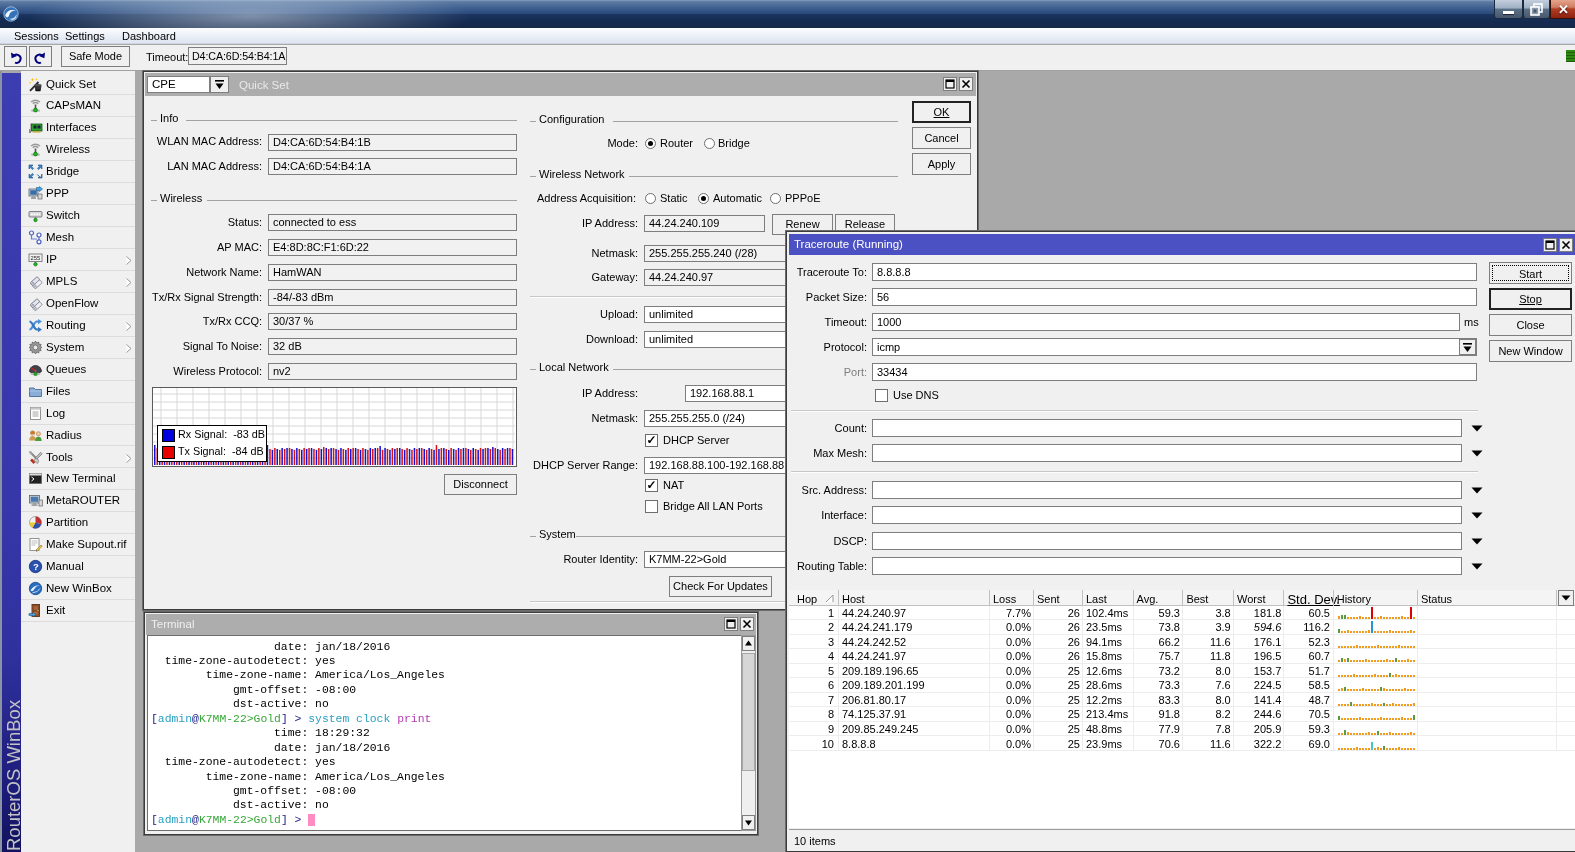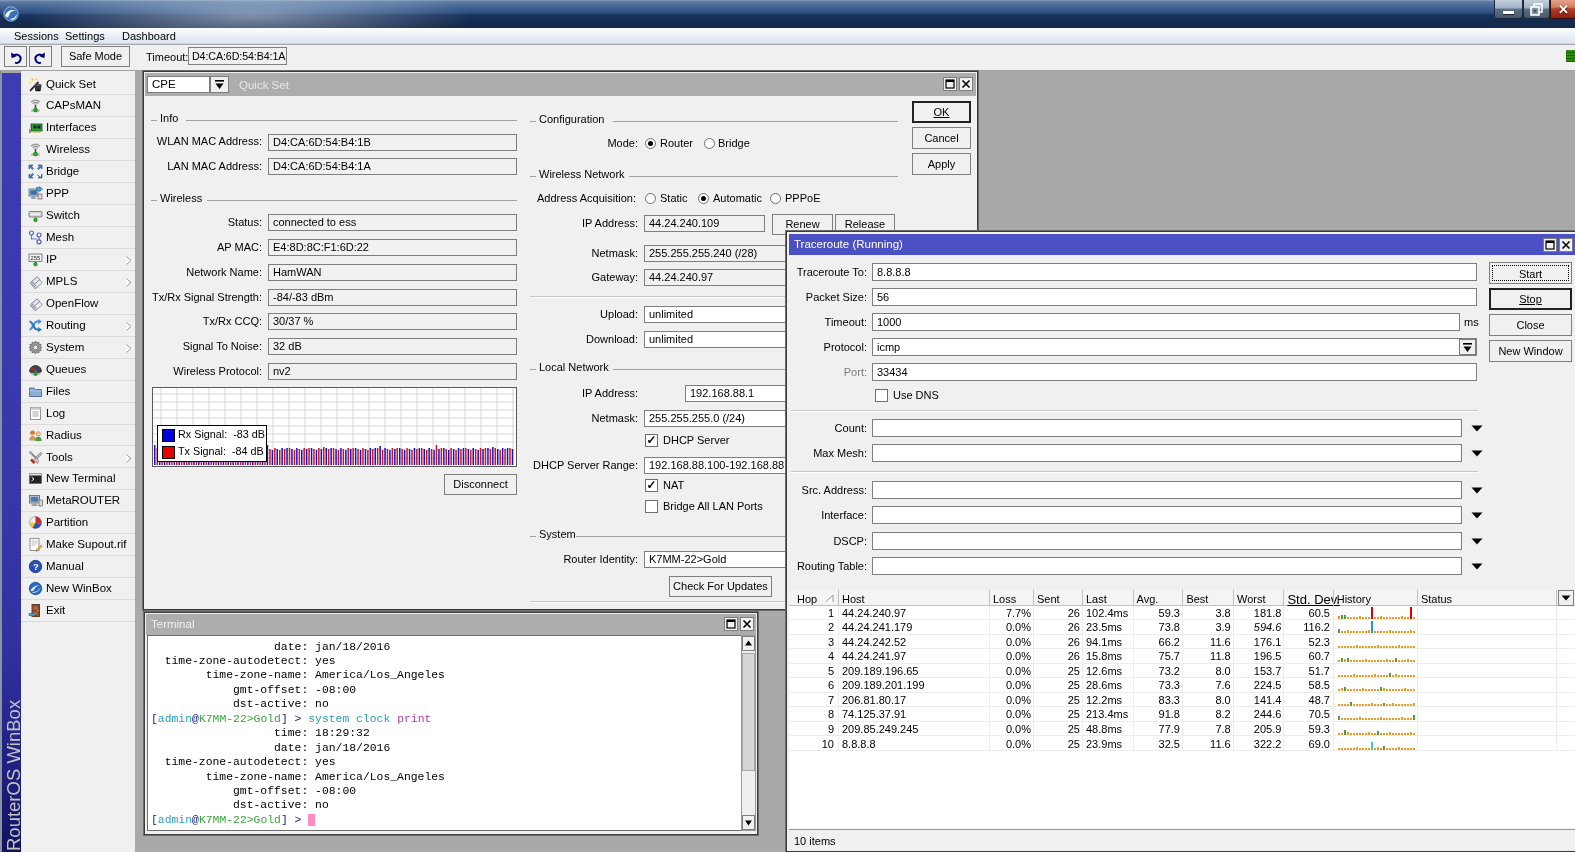--- a/index.html
+++ b/index.html
@@ -1106,21 +1106,21 @@
         <rect x="66" y="11" width="2" height="2" fill="#f09a1e"></rect>
         <rect x="69" y="11" width="2" height="2" fill="#f09a1e"></rect>
         <rect x="72" y="10" width="2" height="3" fill="#f09a1e"></rect>
         <rect x="75" y="11" width="2" height="2" fill="#f09a1e"></rect>
       </svg>
 <div class="abs" style="left:2px;top:504.5px;width:787px;height:14.55px;border-bottom:1px solid #ededed;"></div>
 <div class="lbl" style="left:7px;top:505.5px;width:40px;line-height:13px;">10</div>
 <div class="lbll" style="left:55px;top:505.5px;line-height:13px;">8.8.8.8</div>
 <div class="lbl" style="left:164px;top:505.5px;width:80px;line-height:13px;">0.0%</div>
 <div class="lbl" style="left:213px;top:505.5px;width:80px;line-height:13px;">25</div>
-<div class="lbl" style="left:313px;top:505.5px;width:80px;line-height:13px;">32.5</div>
+<div class="lbl" style="left:313px;top:505.5px;width:80px;line-height:13px;">70.6</div>
 <div class="lbl" style="left:363.7px;top:505.5px;width:80px;line-height:13px;">11.6</div>
 <div class="lbl" style="left:414.4px;top:505.5px;width:80px;line-height:13px;">322.2</div>
 <div class="lbl" style="left:463px;top:505.5px;width:80px;line-height:13px;">69.0</div>
 <div class="lbll" style="left:299px;top:505.5px;line-height:13px;">23.9ms</div>
 <svg class="abs" style="left:551px;top:504.5px;" width="78" height="13.5" viewBox="0 0 78 13.5">
         <rect x="0" y="11" width="2" height="2" fill="#f09a1e"></rect>
         <rect x="3" y="11" width="2" height="2" fill="#f09a1e"></rect>
         <rect x="6" y="11" width="2" height="2" fill="#f09a1e"></rect>
         <rect x="9" y="11" width="2" height="2" fill="#f09a1e"></rect>
         <rect x="12" y="11" width="2" height="2" fill="#f09a1e"></rect>

